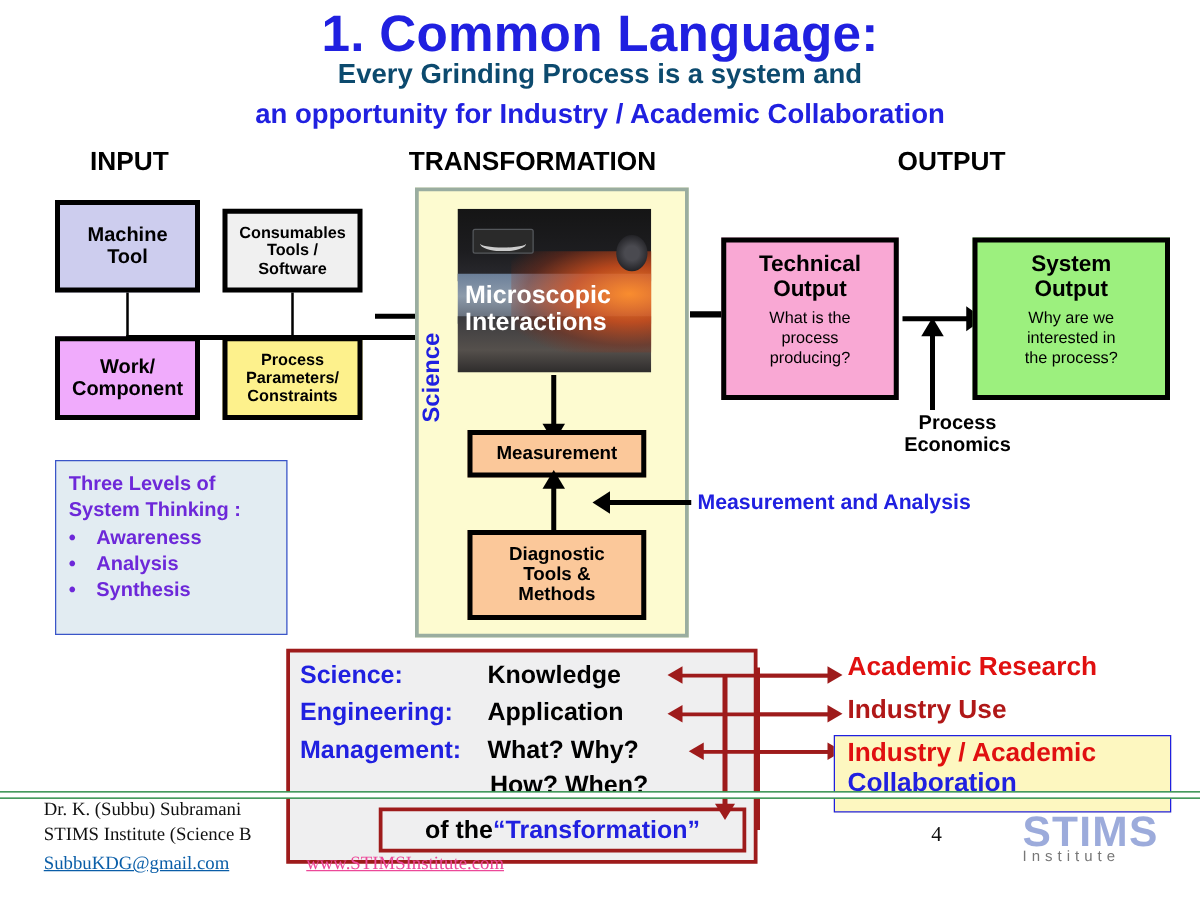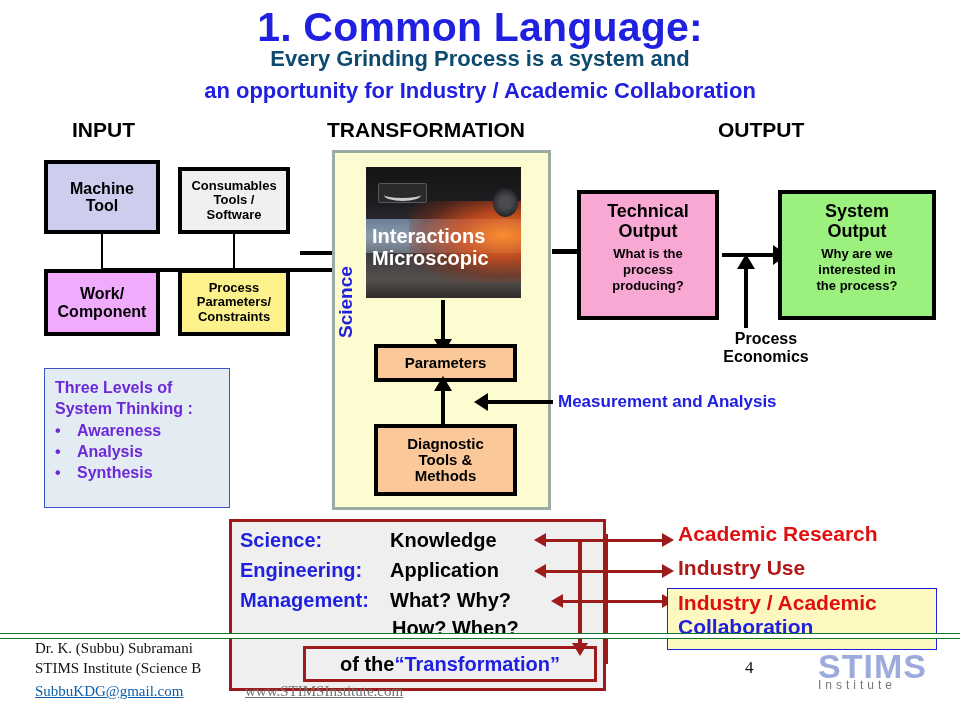--- a/index.html
+++ b/index.html
@@ -103,21 +103,21 @@
   #arrow-panel-technical:after{content:"";position:absolute;right:-14px;top:-8px;
      border-left:15px solid #000;border-top:10px solid transparent;
      border-bottom:10px solid transparent;}
 
   
   #box-technical-output{left:577px;top:190px;width:142px;height:130px;
        background:#f9a8d4;justify-content:flex-start;padding-top:8px;}
   #box-system-output{left:778px;top:190px;width:158px;height:130px;
        background:#9cf07e;justify-content:flex-start;padding-top:8px;}
   .out-title{font-size:18px;font-weight:bold;line-height:1.1;}
-  .out-sub{font-size:13px;font-weight:bold;line-height:1.25;margin-top:4px;text-align:center;}
+  .out-sub{font-size:13px;font-weight:normal;line-height:1.25;margin-top:4px;text-align:center;}
 
   #arrow-tech-system{left:722px;top:253px;width:52px;height:4px;background:#000;}
   #arrow-tech-system:after{content:"";position:absolute;right:-13px;top:-8px;
      border-left:14px solid #000;border-top:10px solid transparent;
      border-bottom:10px solid transparent;}
   #arrow-economics{left:744px;top:268px;width:4px;height:60px;background:#000;}
   #arrow-economics:after{content:"";position:absolute;left:-7px;top:-14px;
      border-bottom:15px solid #000;border-left:9px solid transparent;
      border-right:9px solid transparent;}
   #label-process-economics{left:706px;top:330px;width:120px;text-align:center;
@@ -188,21 +188,21 @@
 
   
   #footer-rule{left:0;top:633px;width:960px;height:4px;
        border-top:1px solid #0a7a2a;border-bottom:1px solid #0a7a2a;
        background:#ffffff;}
   .foot{font-family:"Liberation Serif",serif;font-size:15px;color:#111;
         white-space:nowrap;}
   #foot-name{left:35px;top:640px;}
   #foot-org{left:35px;top:660px;}
   #foot-email{left:35px;top:683px;color:#0a5ea8;text-decoration:underline;}
-  #foot-site{left:245px;top:683px;color:#737373;text-decoration:underline;}
+  #foot-site{left:245px;top:683px;color:#ec4899;text-decoration:underline;}
   #page-number{left:745px;top:658px;font-family:"Liberation Serif",serif;
        font-size:17px;color:#111;}
 
   
   #logo-stims{left:818px;top:650px;width:130px;height:60px;}
   #logo-stims .mark{font-size:34px;font-weight:bold;color:#7b8fd0;
        letter-spacing:1px;line-height:.95;opacity:.75;}
   #logo-stims .sub{font-size:12px;color:#777;letter-spacing:4px;
        margin-top:-4px;}
 </style>
@@ -247,29 +247,29 @@
 <div class="abs" id="science-label">Science</div>
 
 <div class="abs" id="photo-microscopic">
   <div class="sky"></div>
   <div class="mid"></div>
   <div class="low"></div>
   <div class="spark"></div>
   <div class="wheel"></div>
   <div class="disc"></div>
   <div id="photo-caption">
+    <div>Microscopic</div>
     <div>Interactions</div>
-    <div>Microscopic</div>
   </div>
 </div>
 
 <div class="abs" id="arrow-photo-measure"></div>
 
 <div class="abs box" id="box-measurement">
-  <b>Parameters</b>
+  <b>Measurement</b>
 </div>
 <div class="abs" id="arrow-diag-measure"></div>
 <div class="abs box" id="box-diagnostic">
   <b>Diagnostic</b>
   <b>Tools &amp;</b>
   <b>Methods</b>
 </div>
 <div class="abs" id="arrow-analysis-in"></div>
 <div class="abs" id="label-measurement-analysis">Measurement and Analysis</div>
 

